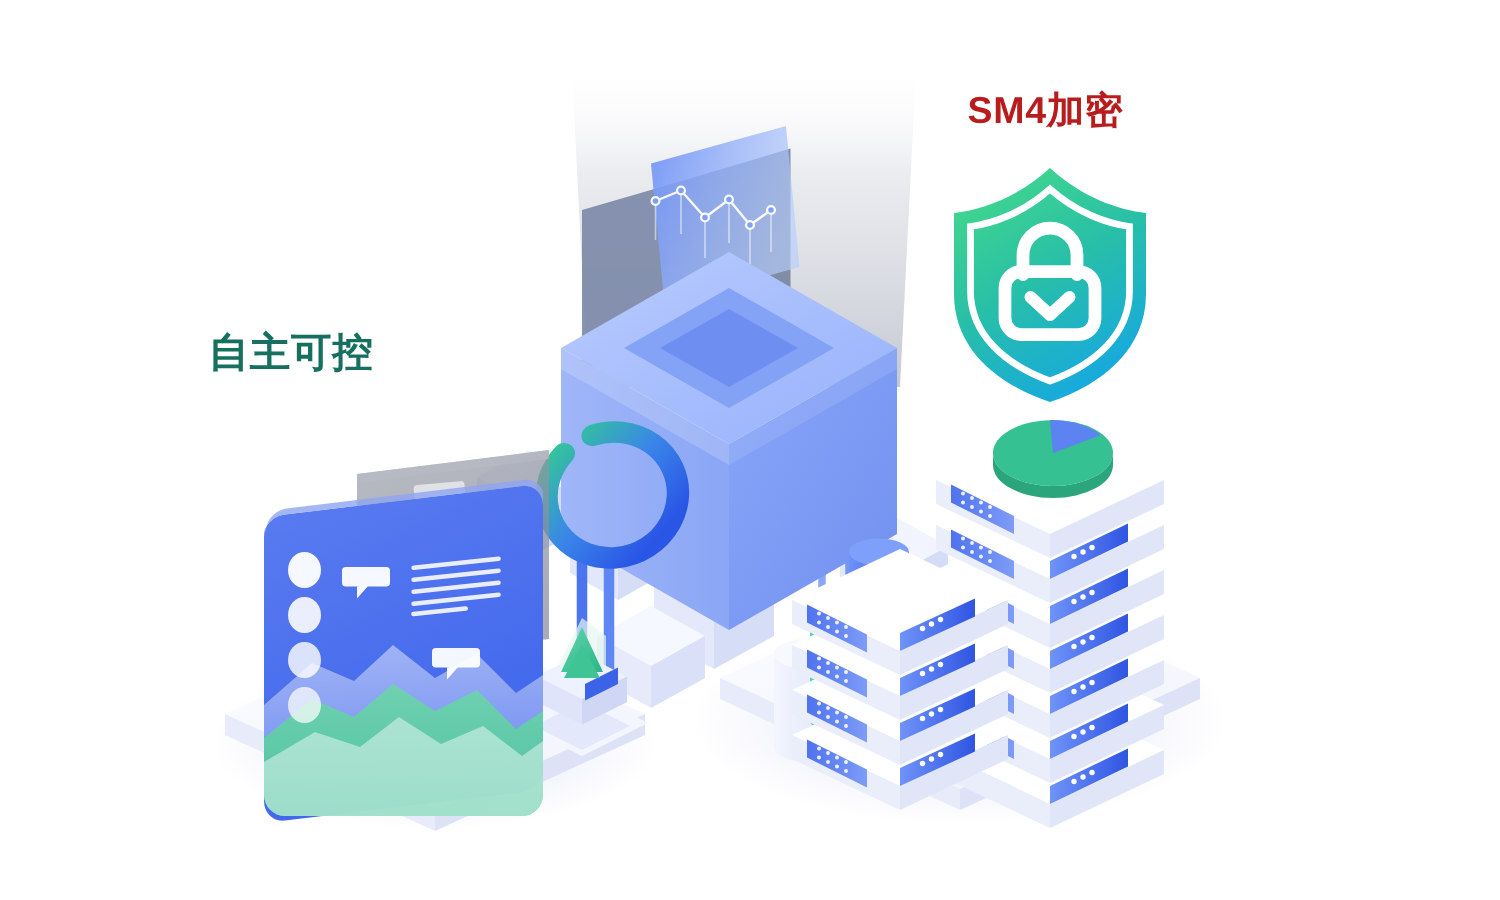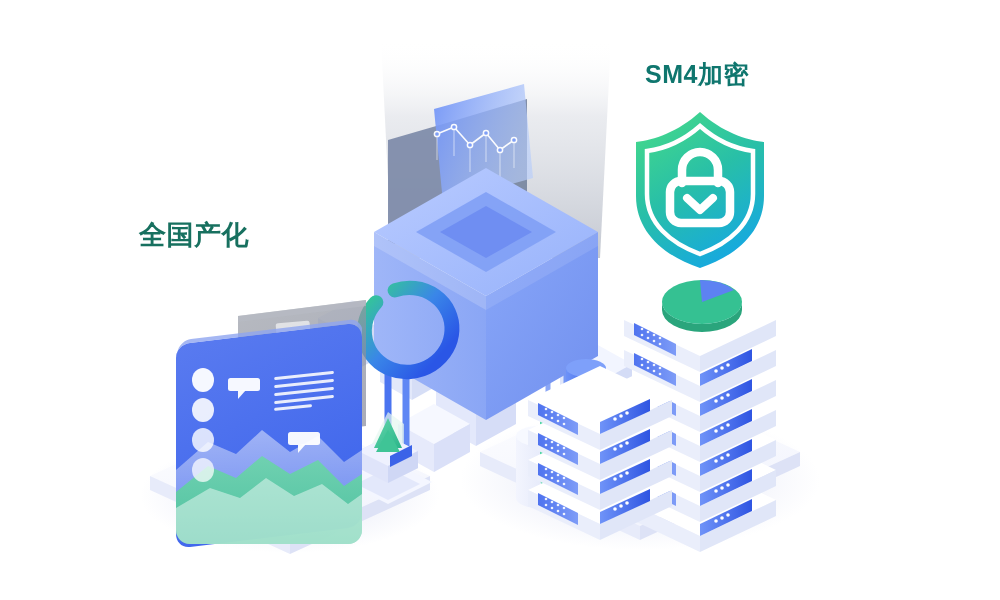--- a/index.html
+++ b/index.html
@@ -44,21 +44,21 @@
   #label-zizhukekong {
     left: 256px;
     top: 105px;
     font-size: 25px;
     color: #17705f;
   }
   #label-sm4 {
     left: 645px;
     top: 62px;
     font-size: 25px;
-    color: #0f766e;
+    color: #b91c1c;
   }
 </style>
 </head>
 <body>
 
 <div id="stage">
 
   <svg id="art" viewBox="0 0 1000 600" xmlns="http://www.w3.org/2000/svg">
     <defs>
       <linearGradient id="gBeam" x1="0" y1="0" x2="0" y2="1">
@@ -546,18 +546,18 @@
 
     <g>
       <path d="M700 112 C678 132 654 140 636 142 L636 196 C636 232 664 256 700 268 C736 256 764 232 764 196 L764 142 C746 140 722 132 700 112 Z" fill="url(#gShield)"></path>
       <path d="M700 126 C682 142 662 149 647 151 L647 194 C647 223 670 243 700 254 C730 243 753 223 753 194 L753 151 C738 149 718 142 700 126 Z" fill="none" stroke="#ffffff" stroke-width="4.5"></path>
       <path d="M682 183 L682 170 A18 18 0 0 1 718 170 L718 183" fill="none" stroke="#ffffff" stroke-width="8.5" stroke-linecap="round"></path>
       <rect x="670" y="181" width="60" height="42" rx="11" fill="none" stroke="#ffffff" stroke-width="8.5"></rect>
       <path d="M687 198 L700 210 L713 198" fill="none" stroke="#ffffff" stroke-width="8" stroke-linecap="round" stroke-linejoin="round"></path>
     </g>
   </svg>
 
-  <div class="label" id="label-guochanhua">全国产化</div>
+  <div class="label" id="label-guochanhua">自主可控</div>
 
 
   <div class="label" id="label-sm4">SM4加密</div>
 
 </div>
 
 </body></html>

